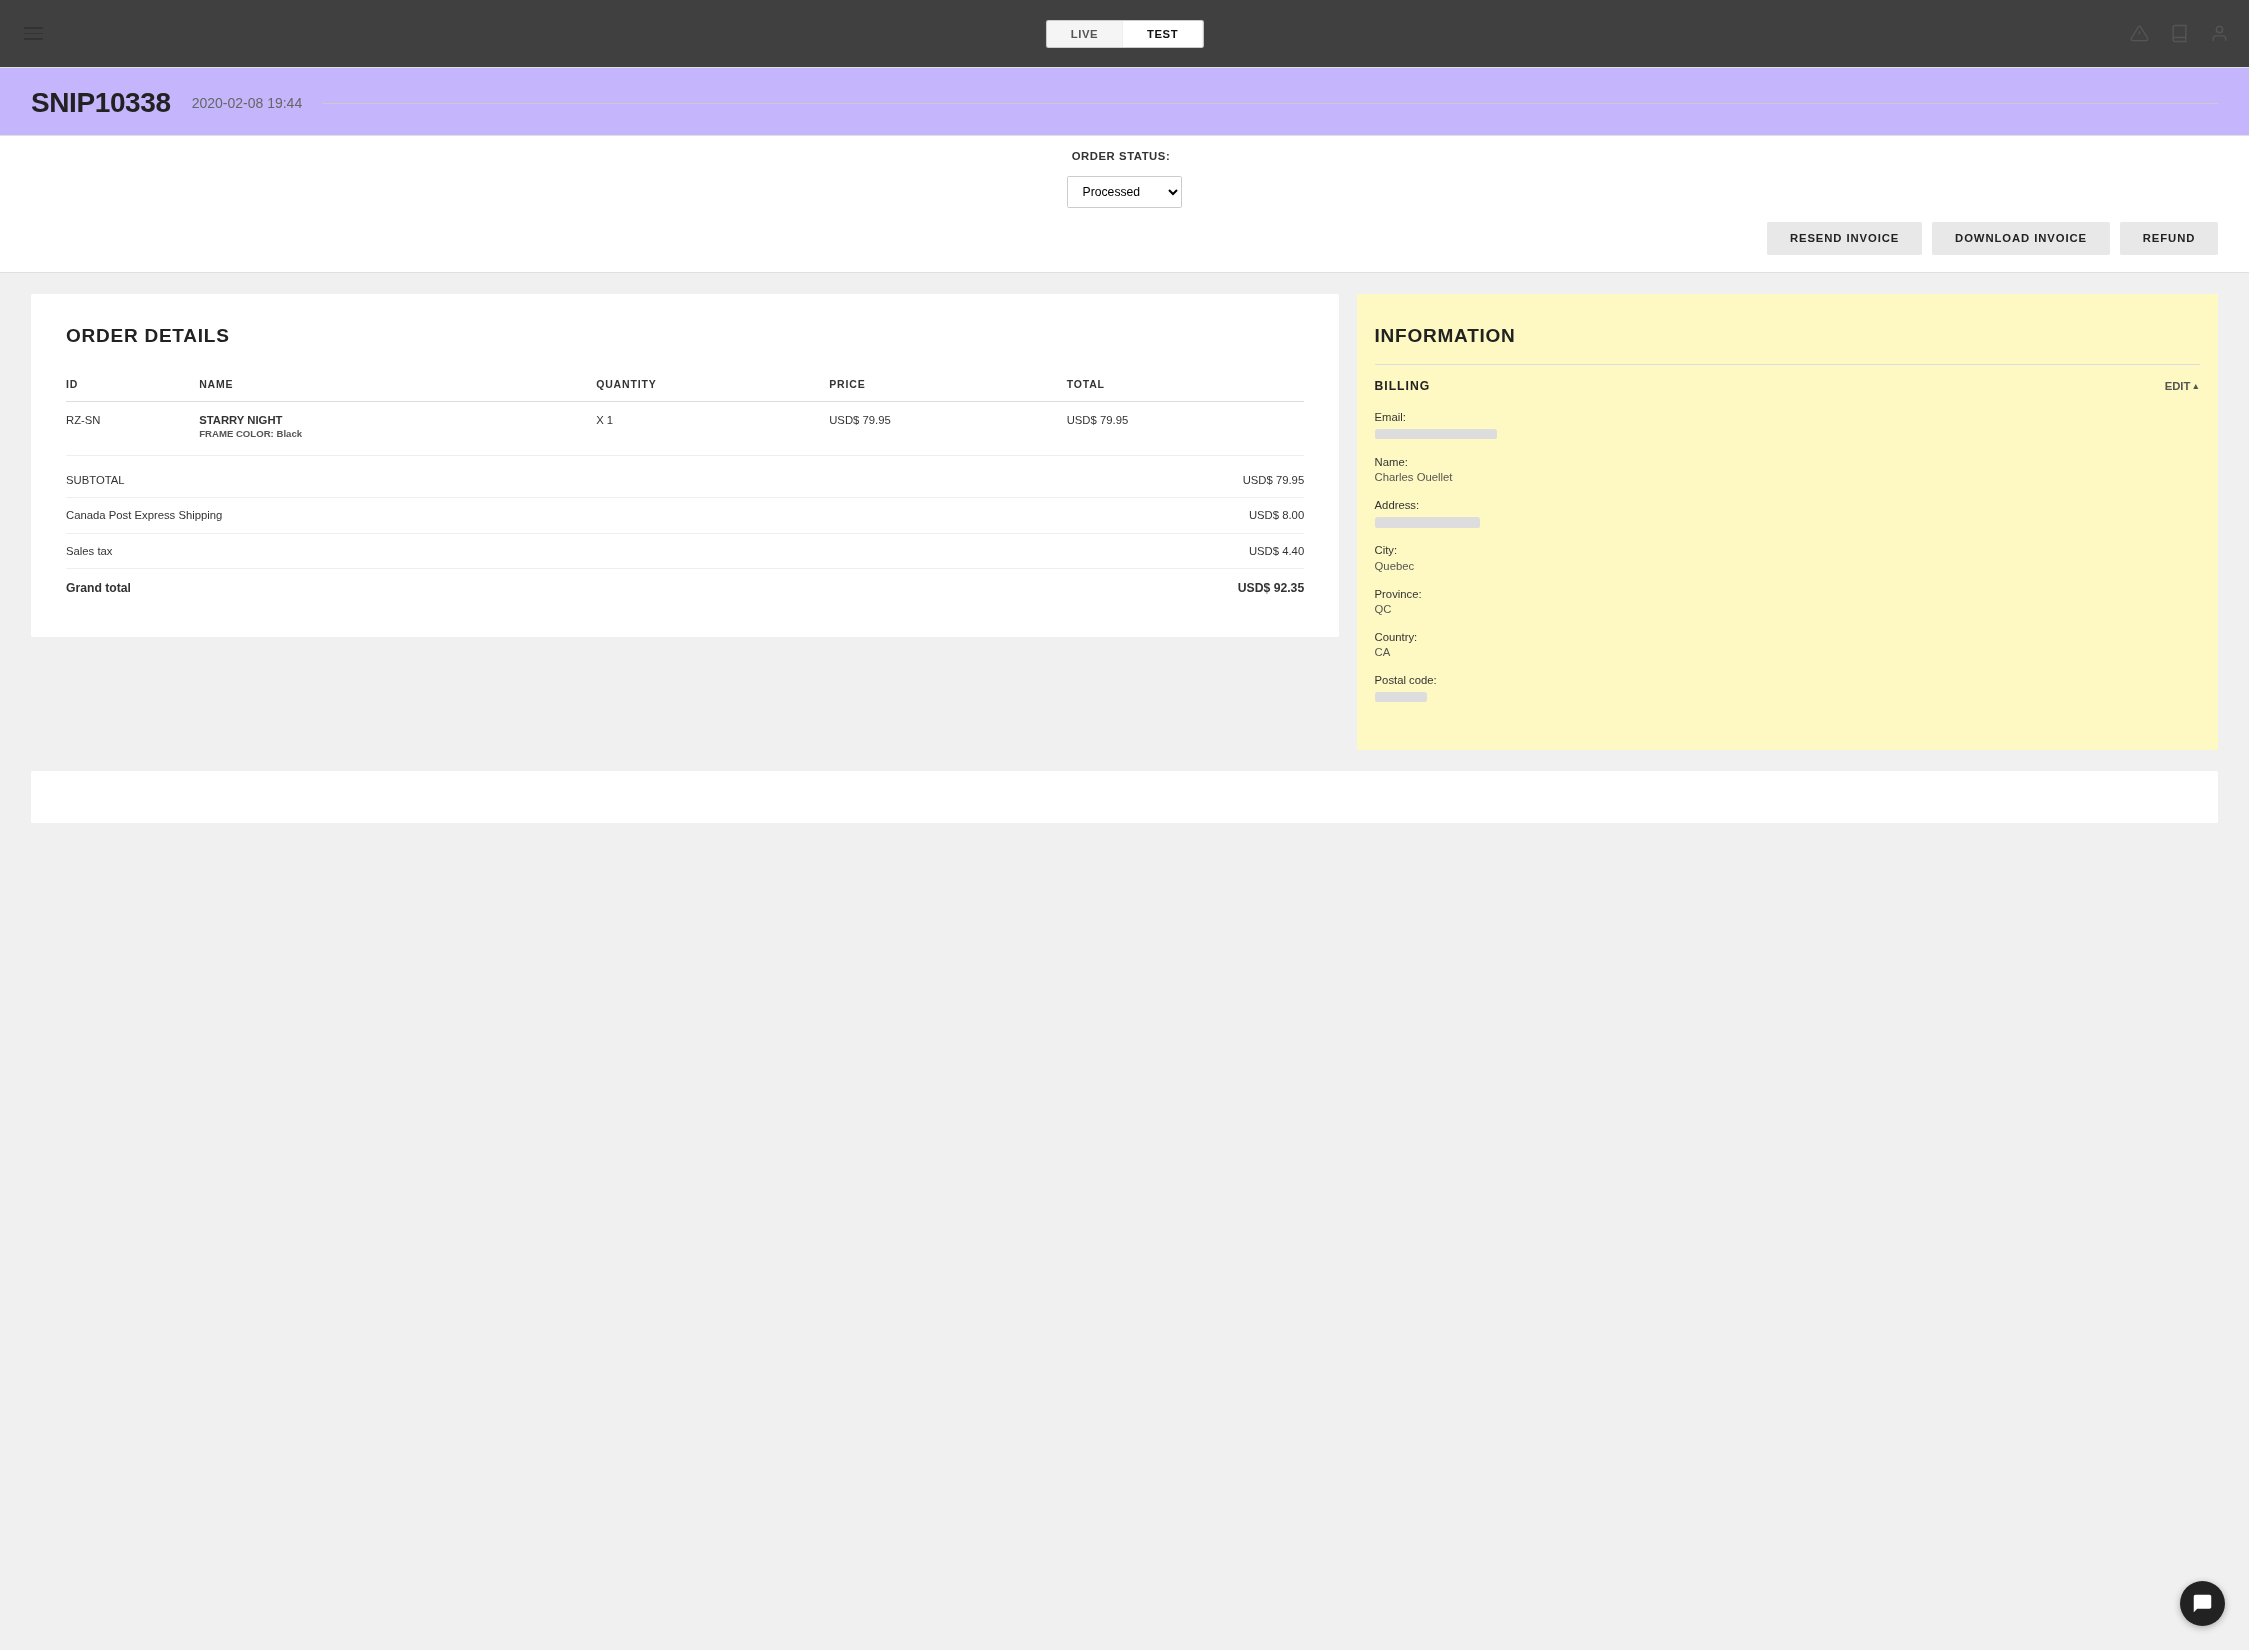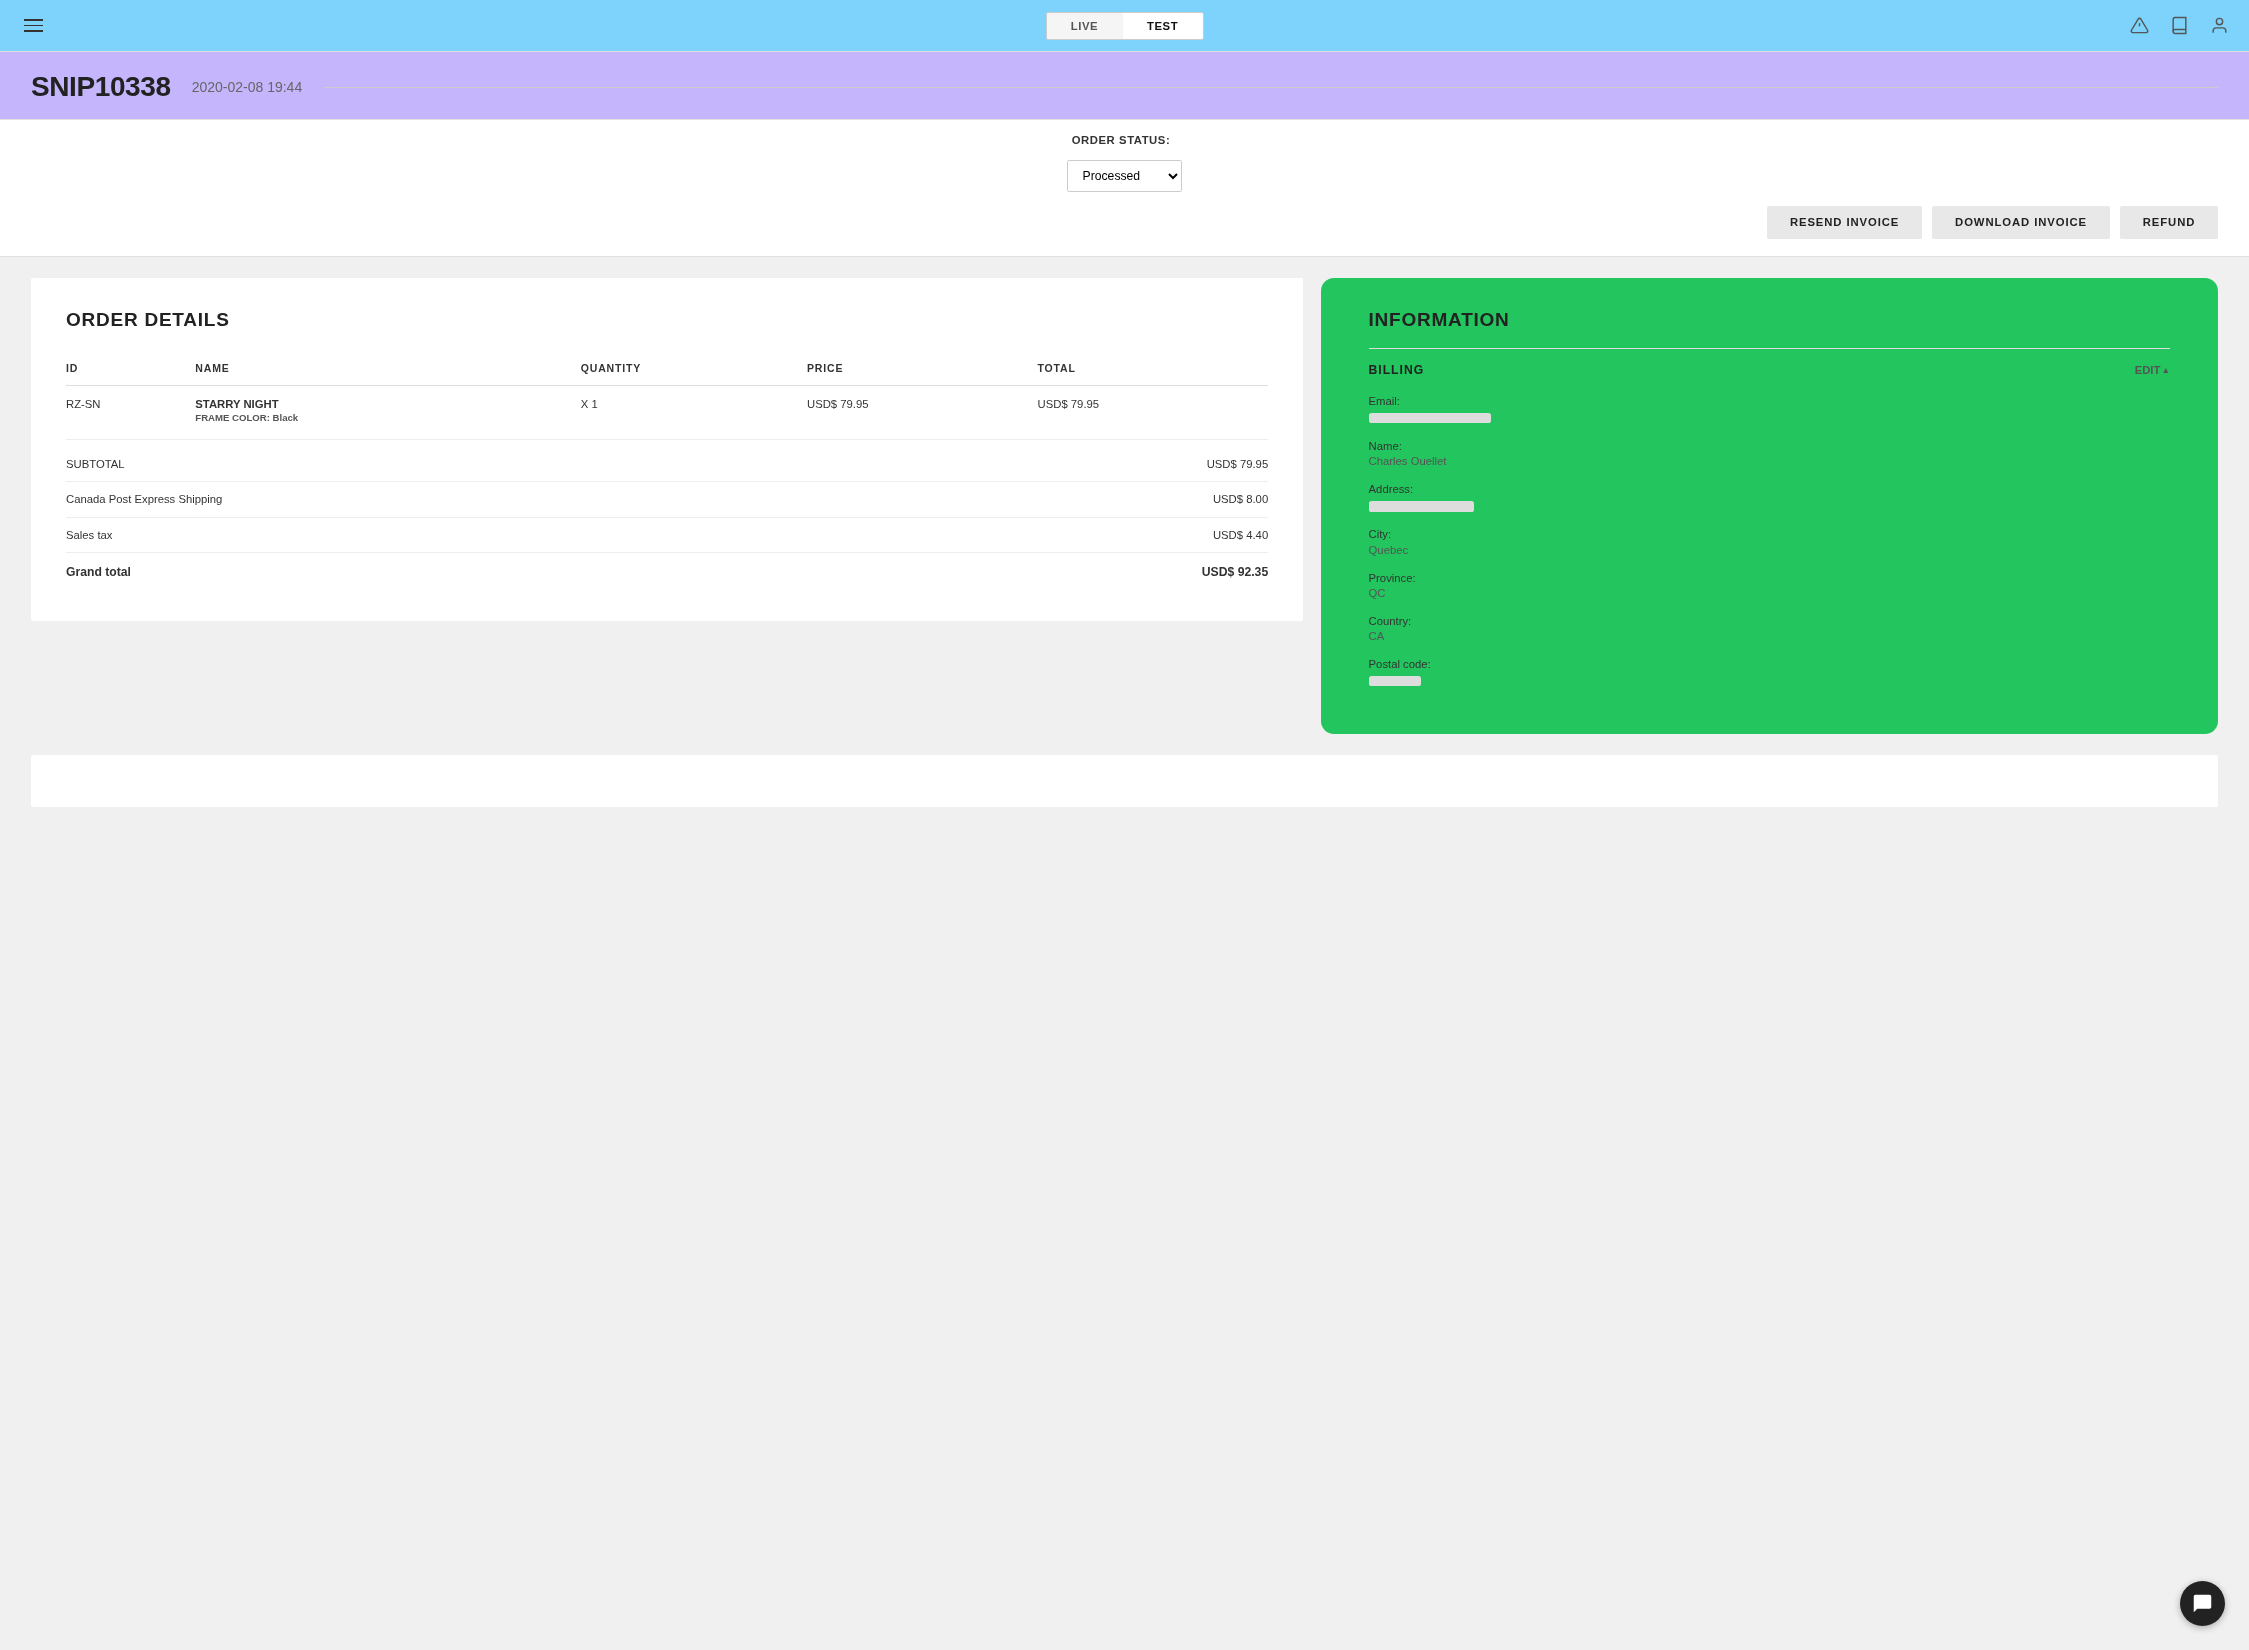--- a/index.html
+++ b/index.html
@@ -5,24 +5,24 @@
     * { box-sizing: border-box; margin: 0; padding: 0; }
     body {
       font-family: -apple-system, BlinkMacSystemFont, 'Helvetica Neue', Arial, sans-serif;
       background: #f0f0f0;
       color: #222;
       font-size: 12.2px;
     }
 
     
     .header {
-      background: #7dd3fc;
-      display: flex;
-      align-items: center;
-      height: 52px;
+      background: #404040;
+      display: flex;
+      align-items: center;
+      height: 68px;
       border-bottom: 0.9px solid #e0e0e0;
       padding: 0 17.4px;
       position: relative;
     }
     .header-menu {
       display: flex;
       flex-direction: column;
       gap: 3.5px;
       cursor: pointer;
       padding: 7px;
@@ -229,23 +229,23 @@
       text-align: right;
     }
     .totals-row.grand-total .label,
     .totals-row.grand-total .value {
       font-weight: 700;
       font-size: 12.2px;
     }
 
     
     .info-panel {
-      background: #22c55e;
-      border-radius: 13px;
-      padding: 31px 48px;
+      background: #fef9c3;
+      border-radius: 0;
+      padding: 31px 18px;
       flex: 0.8;
       min-width: 244px;
     }
     .info-panel-title {
       font-size: 19px;
       font-weight: 800;
       letter-spacing: 0.04em;
       margin-bottom: 17.4px;
     }
     .section-divider {

